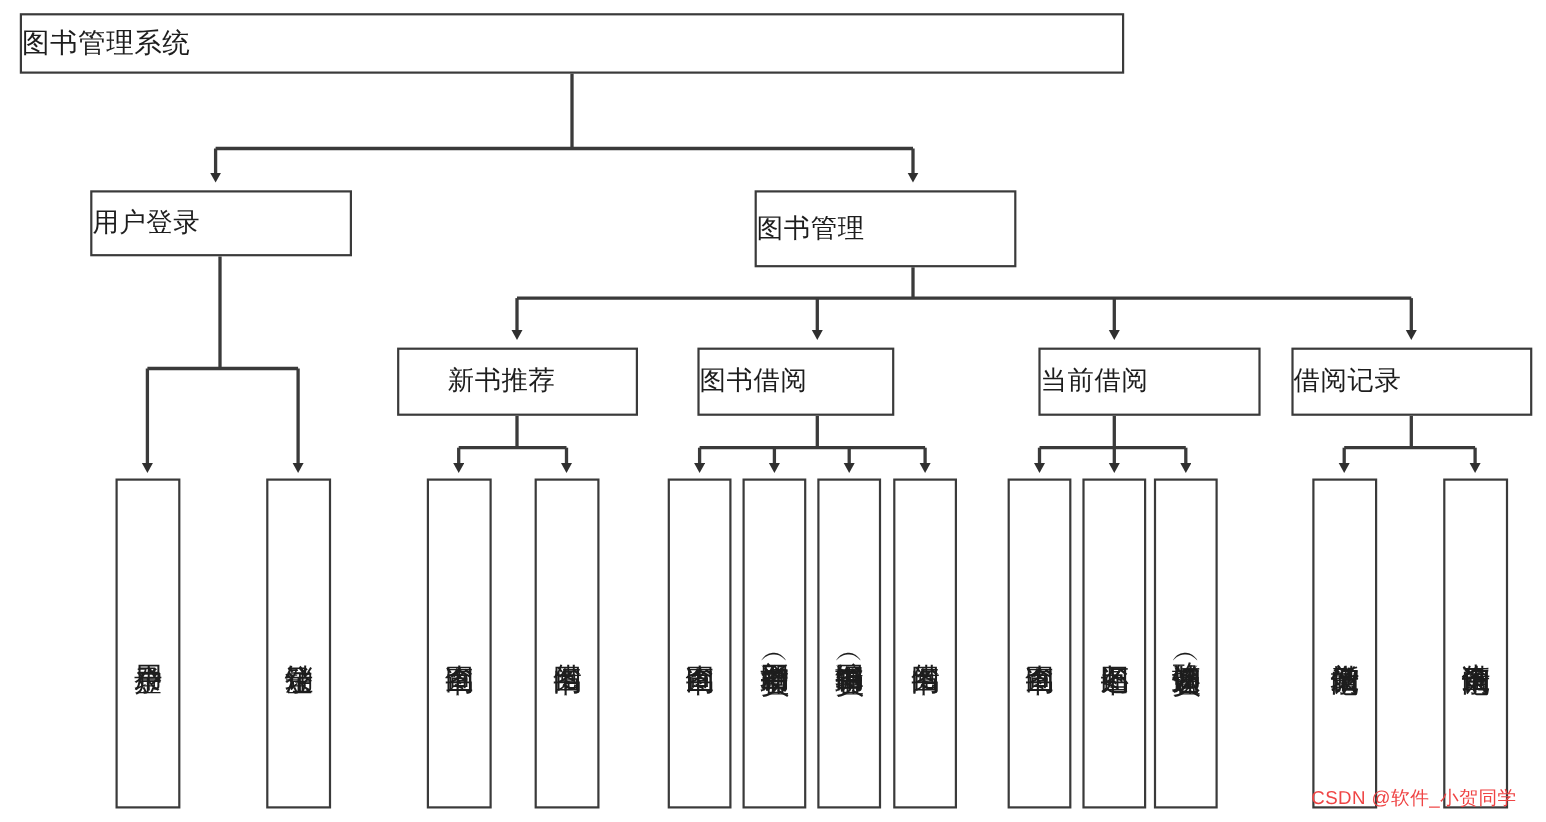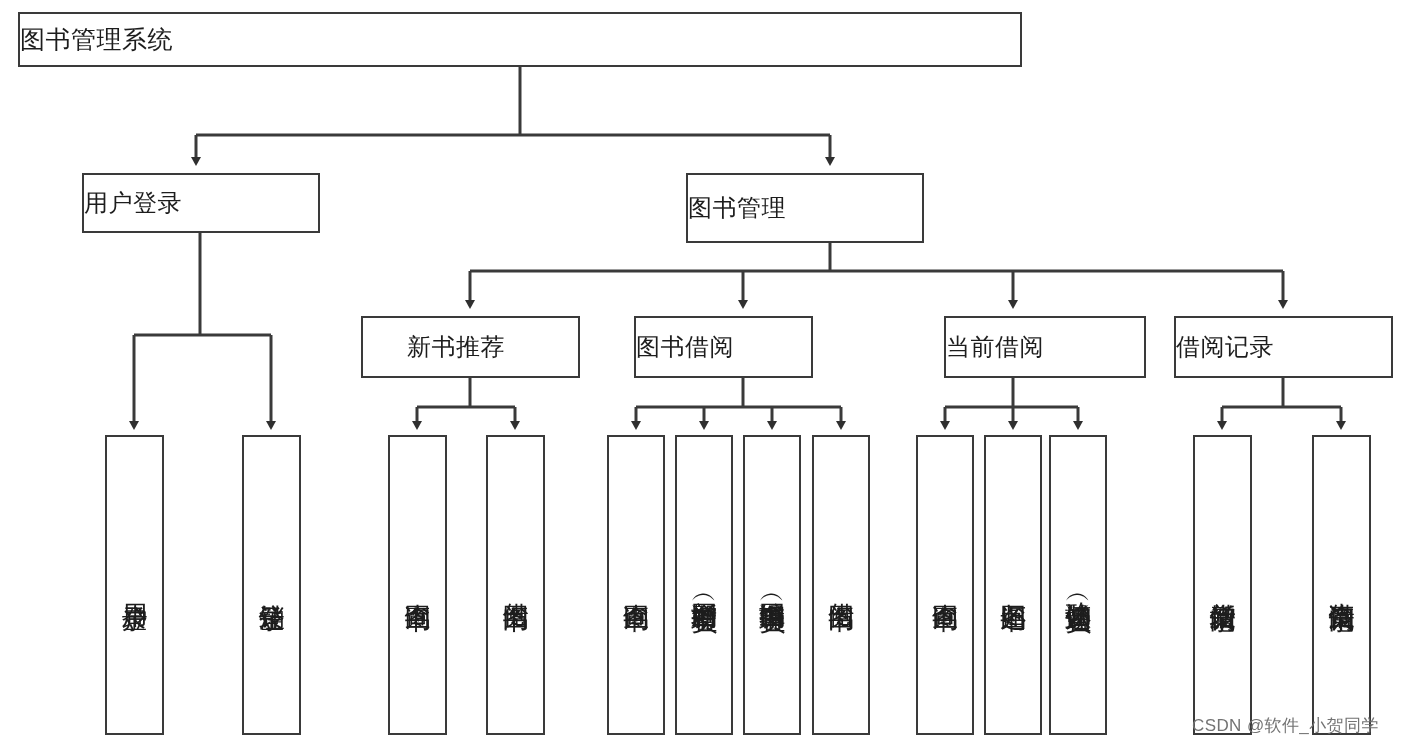--- a/index.html
+++ b/index.html
@@ -54,21 +54,21 @@
     color: #1d1d1d;
     letter-spacing: 1px;
     white-space: nowrap;
   }
   #root-node .label { font-size: 25px; }
   .watermark {
     position: absolute;
     left: 1192px;
     top: 714px;
     font-size: 17px;
-    color: #737373;
+    color: #ef4444;
     white-space: nowrap;
     z-index: 3;
     letter-spacing: 0.4px;
   }
 </style>
 </head>
 <body>
 
 <div id="canvas">
 

